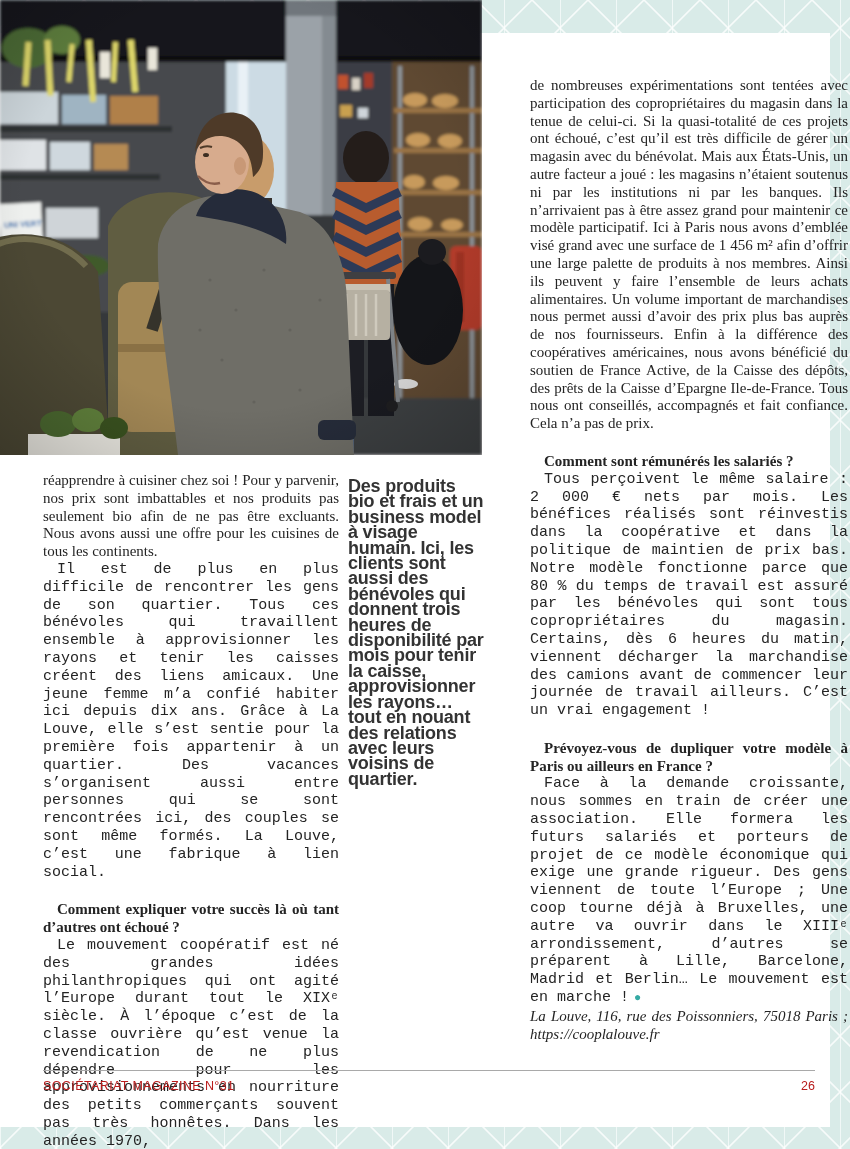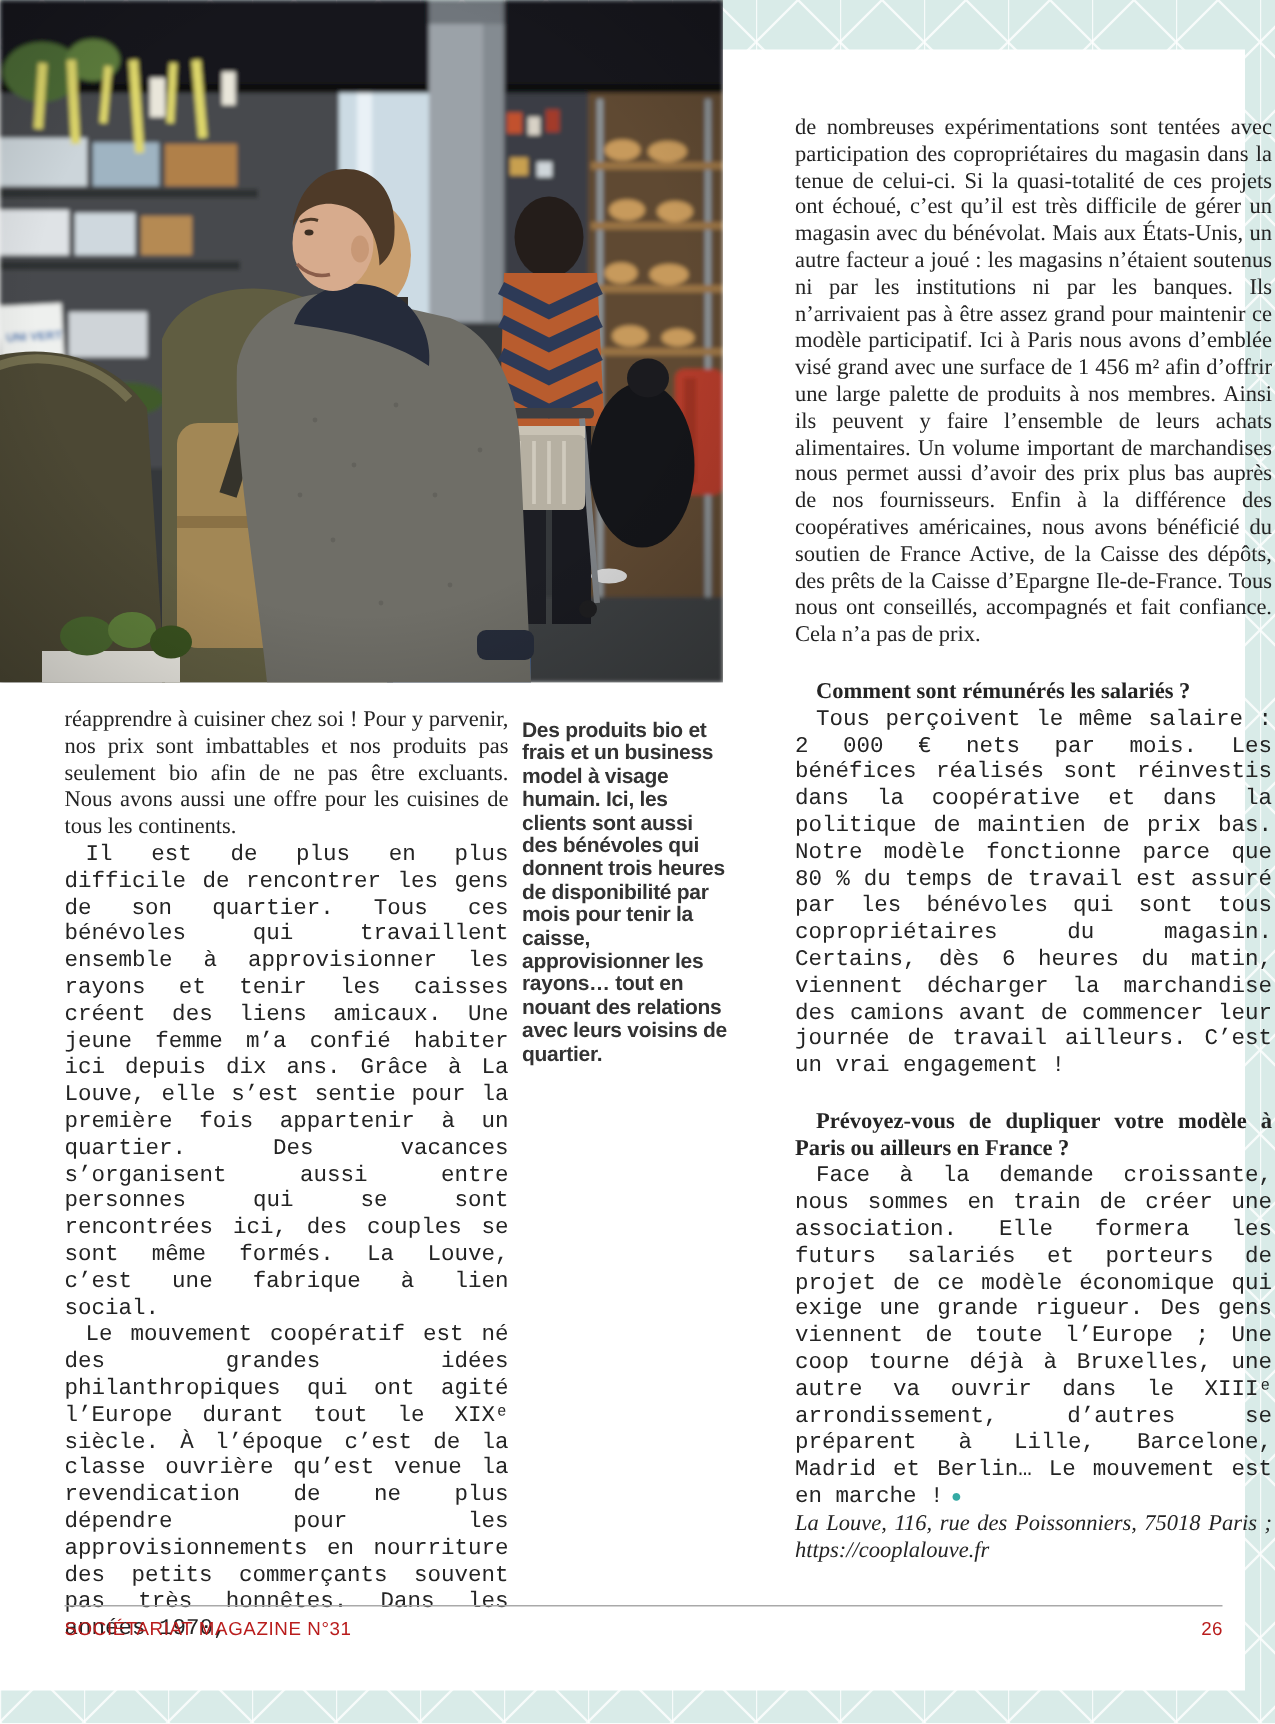--- a/index.html
+++ b/index.html
@@ -12,21 +12,21 @@
   .photo { position:absolute; left:0; top:0; width:482px; height:455px; display:block; }
   .col { position:absolute; color:#242424; font-size:15px; line-height:17.8px; text-align:justify; }
   .col p { margin:0; }
   .col p.q { font-weight:bold; margin-top:20px; text-indent:14px;font-family:Liberation Serif, serif; }
   .col p.a { text-indent:14px;font-family:Liberation Mono, monospace; }
   .col-left  { left:43px;  top:472px; width:296px; }
   .col-right { left:497px; top:77px;  width:318px;margin-left:33px; }
   .caption {
     position:absolute; left:348px; top:479px; width:138px;
     font-family:"Liberation Sans", sans-serif; font-weight:bold;
-    font-size:14px; line-height:15.4px; color:#333333; letter-spacing:-0.2px;
+    font-size:18px; line-height:15.4px; color:#333333; letter-spacing:-0.2px;
   }
   .address { font-style:italic; text-indent:0; }
   .dot { color:#35aaa4; margin-left:5px; font-size:12px; }
   .footer-rule { position:absolute; left:43px; top:1070px; width:772px; height:1px; background:#a9a9a9; }
   .footer-text {
     position:absolute; top:1079px; font-family:"Liberation Sans", sans-serif;
     font-size:12.5px; color:#b91c1c; letter-spacing:0.4px;
   }
   .footer-left  { left:43px; }
   .footer-right { left:497px; width:318px; text-align:right; letter-spacing:0.1px; }
@@ -206,20 +206,21 @@
       <ellipse cx="58" cy="424" rx="18" ry="13" fill="#4a672f"></ellipse>
       <ellipse cx="88" cy="420" rx="16" ry="12" fill="#5f7f3b"></ellipse>
       <ellipse cx="114" cy="428" rx="14" ry="11" fill="#39511f"></ellipse>
     </g>
     <rect x="0" y="0" width="482" height="455" fill="url(#vig)"></rect>
   </svg>
 
   <div class="col col-left">
     <p>réapprendre à cuisiner chez soi ! Pour y parvenir, nos prix sont imbattables et nos produits pas seulement bio afin de ne pas être excluants. Nous avons aussi une offre pour les cuisines de tous les continents.</p>
     <p class="a">Il est de plus en plus difficile de rencontrer les gens de son quartier. Tous ces bénévoles qui travaillent ensemble à approvisionner les rayons et tenir les caisses créent des liens amicaux. Une jeune femme m’a confié habiter ici depuis dix ans. Grâce à La Louve, elle s’est sentie pour la première fois appartenir à un quartier. Des vacances s’organisent aussi entre personnes qui se sont rencontrées ici, des couples se sont même formés. La Louve, c’est une fabrique à lien social.</p>
+    <p class="q">Comment expliquer votre succès là où tant d’autres ont échoué ?</p>
     <p class="a">Le mouvement coopératif est né des grandes idées philanthropiques qui ont agité l’Europe durant tout le XIXᵉ siècle. À l’époque c’est de la classe ouvrière qu’est venue la revendication de ne plus dépendre pour les approvisionnements en nourriture des petits commerçants souvent pas très honnêtes. Dans les années 1970,</p>
   </div>
 
   <div class="caption">Des produits bio et frais et un business model à visage humain. Ici, les clients sont aussi des bénévoles qui donnent trois heures de disponibilité par mois pour tenir la caisse, approvisionner les rayons… tout en nouant des relations avec leurs voisins de quartier.</div>
 
   <div class="col col-right">
     <p>de nombreuses expérimentations sont tentées avec participation des copropriétaires du magasin dans la tenue de celui-ci. Si la quasi-totalité de ces projets ont échoué, c’est qu’il est très difficile de gérer un magasin avec du bénévolat. Mais aux États-Unis, un autre facteur a joué : les magasins n’étaient soutenus ni par les institutions ni par les banques. Ils n’arrivaient pas à être assez grand pour maintenir ce modèle participatif. Ici à Paris nous avons d’emblée visé grand avec une surface de 1 456 m² afin d’offrir une large palette de produits à nos membres. Ainsi ils peuvent y faire l’ensemble de leurs achats alimentaires. Un volume important de marchandises nous permet aussi d’avoir des prix plus bas auprès de nos fournisseurs. Enfin à la différence des coopératives américaines, nous avons bénéficié du soutien de France Active, de la Caisse des dépôts, des prêts de la Caisse d’Epargne Ile-de-France. Tous nous ont conseillés, accompagnés et fait confiance. Cela n’a pas de prix.</p>
     <p class="q">Comment sont rémunérés les salariés ?</p>
     <p class="a">Tous perçoivent le même salaire : 2 000 € nets par mois. Les bénéfices réalisés sont réinvestis dans la coopérative et dans la politique de maintien de prix bas. Notre modèle fonctionne parce que 80 % du temps de travail est assuré par les bénévoles qui sont tous copropriétaires du magasin. Certains, dès 6 heures du matin, viennent décharger la marchandise des camions avant de commencer leur journée de travail ailleurs. C’est un vrai engagement !</p>
     <p class="q">Prévoyez-vous de dupliquer votre modèle à Paris ou ailleurs en France ?</p>

